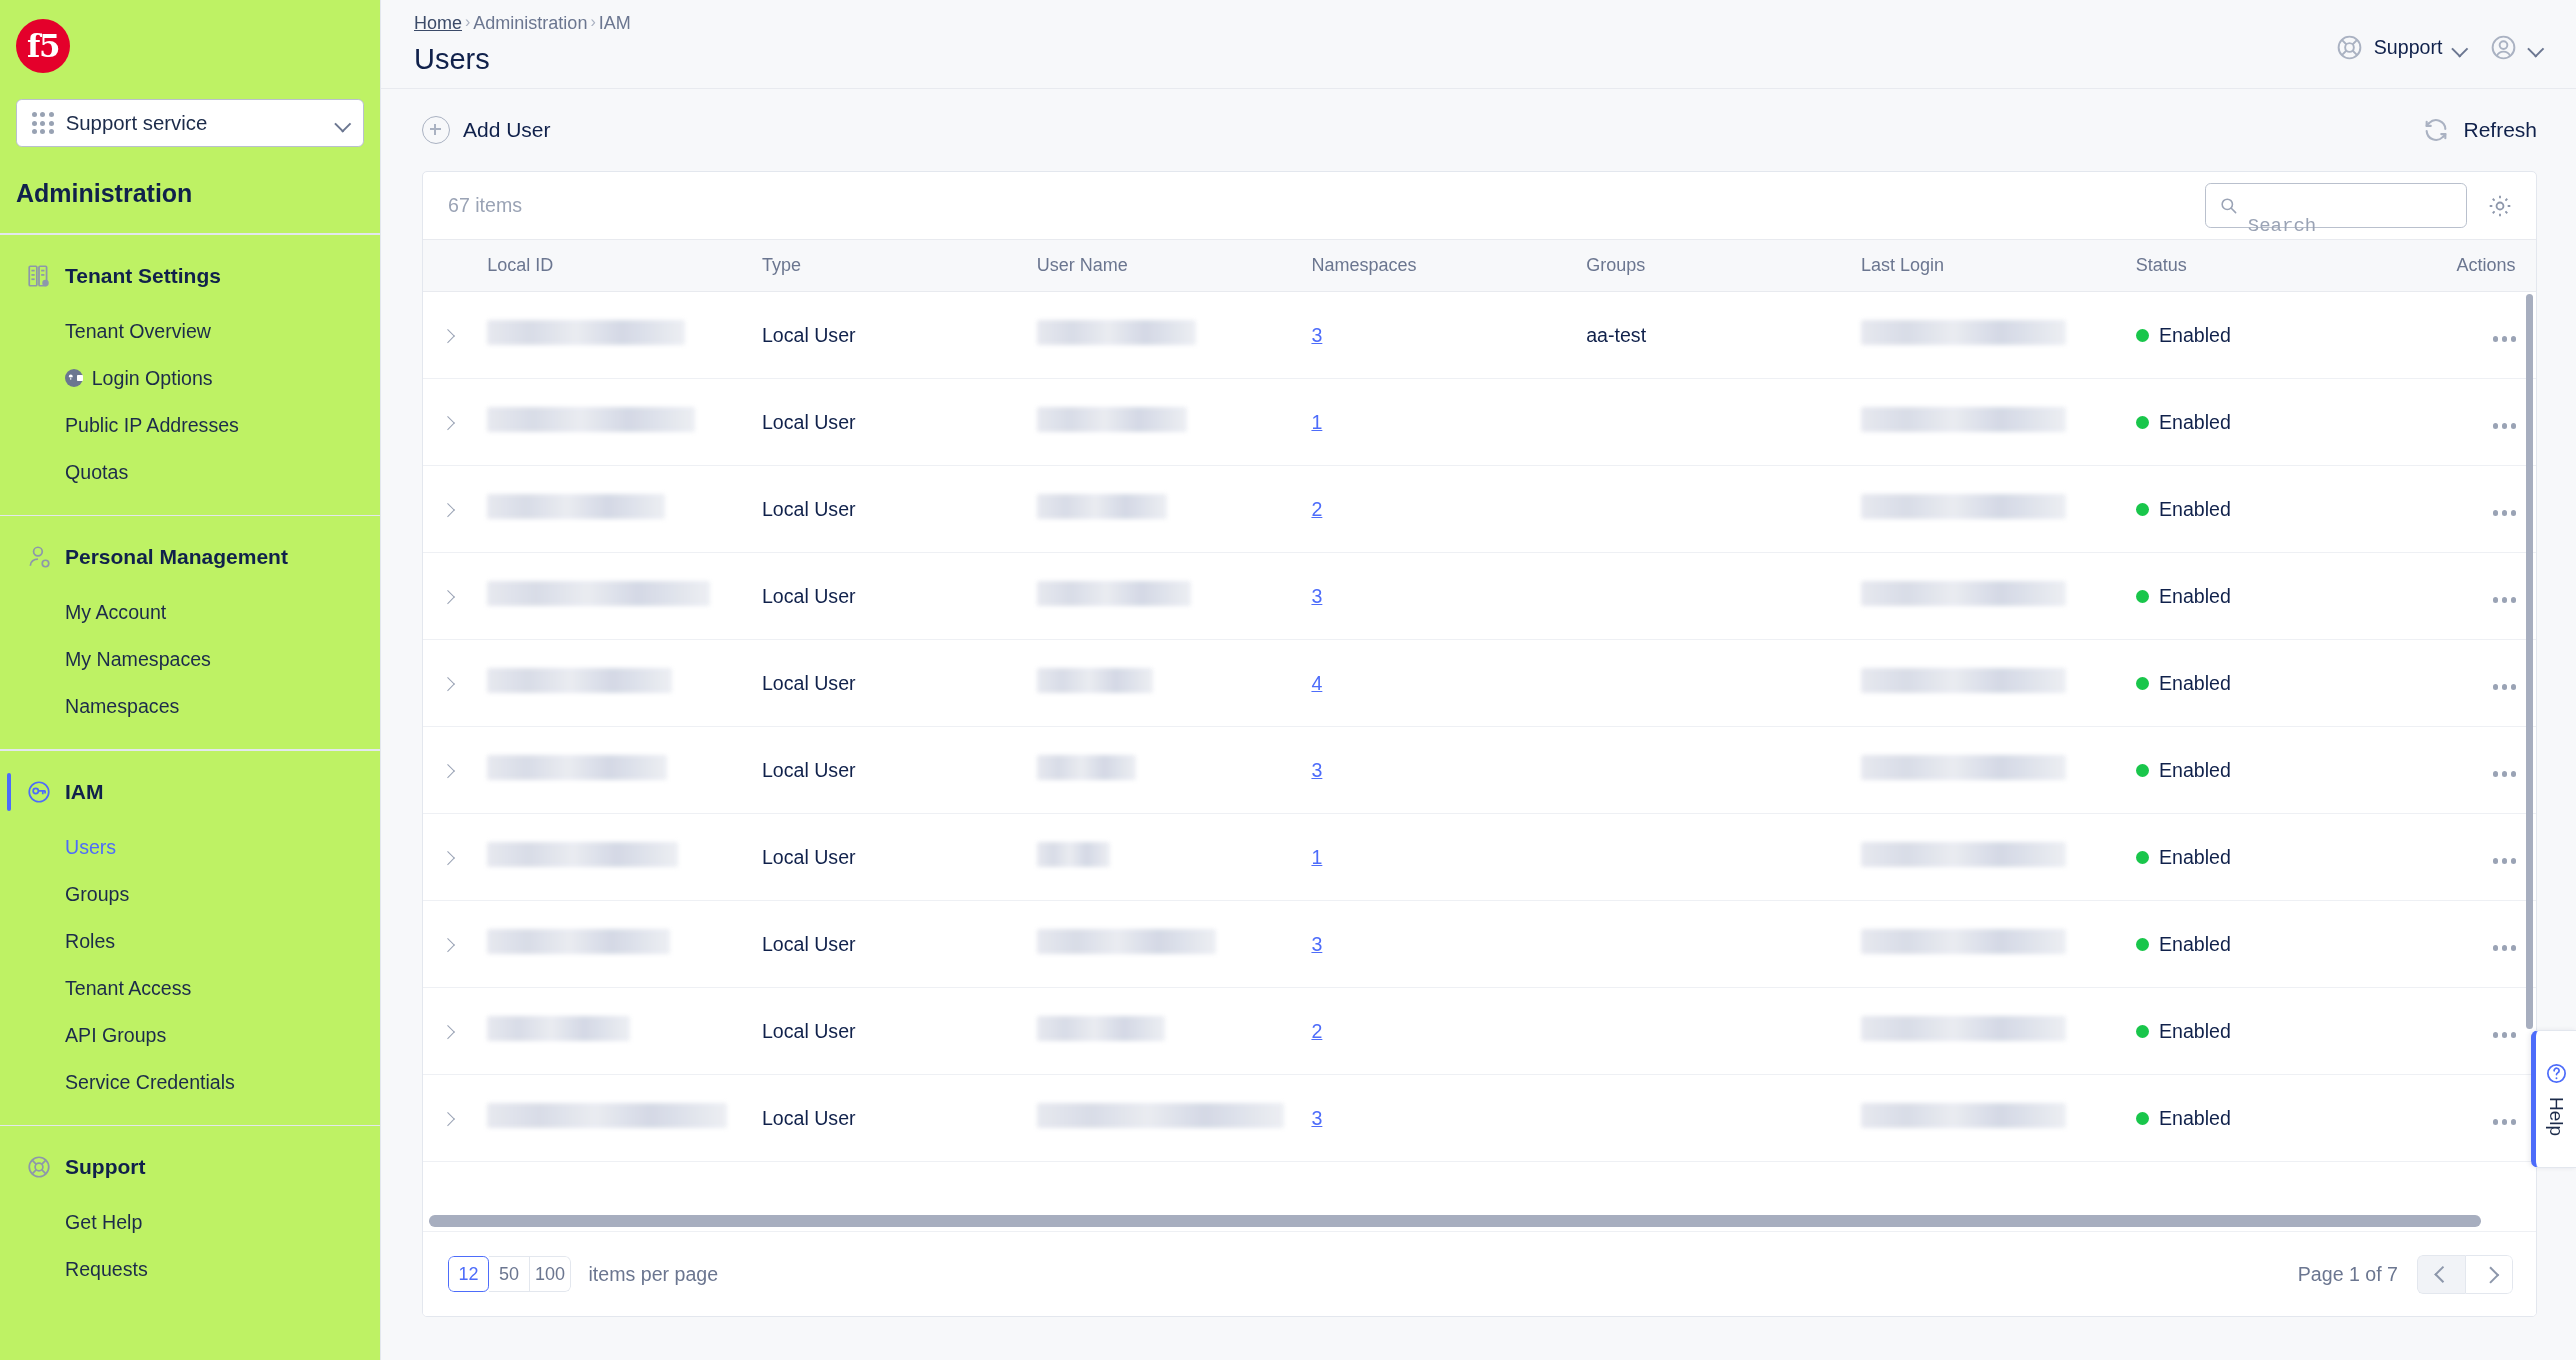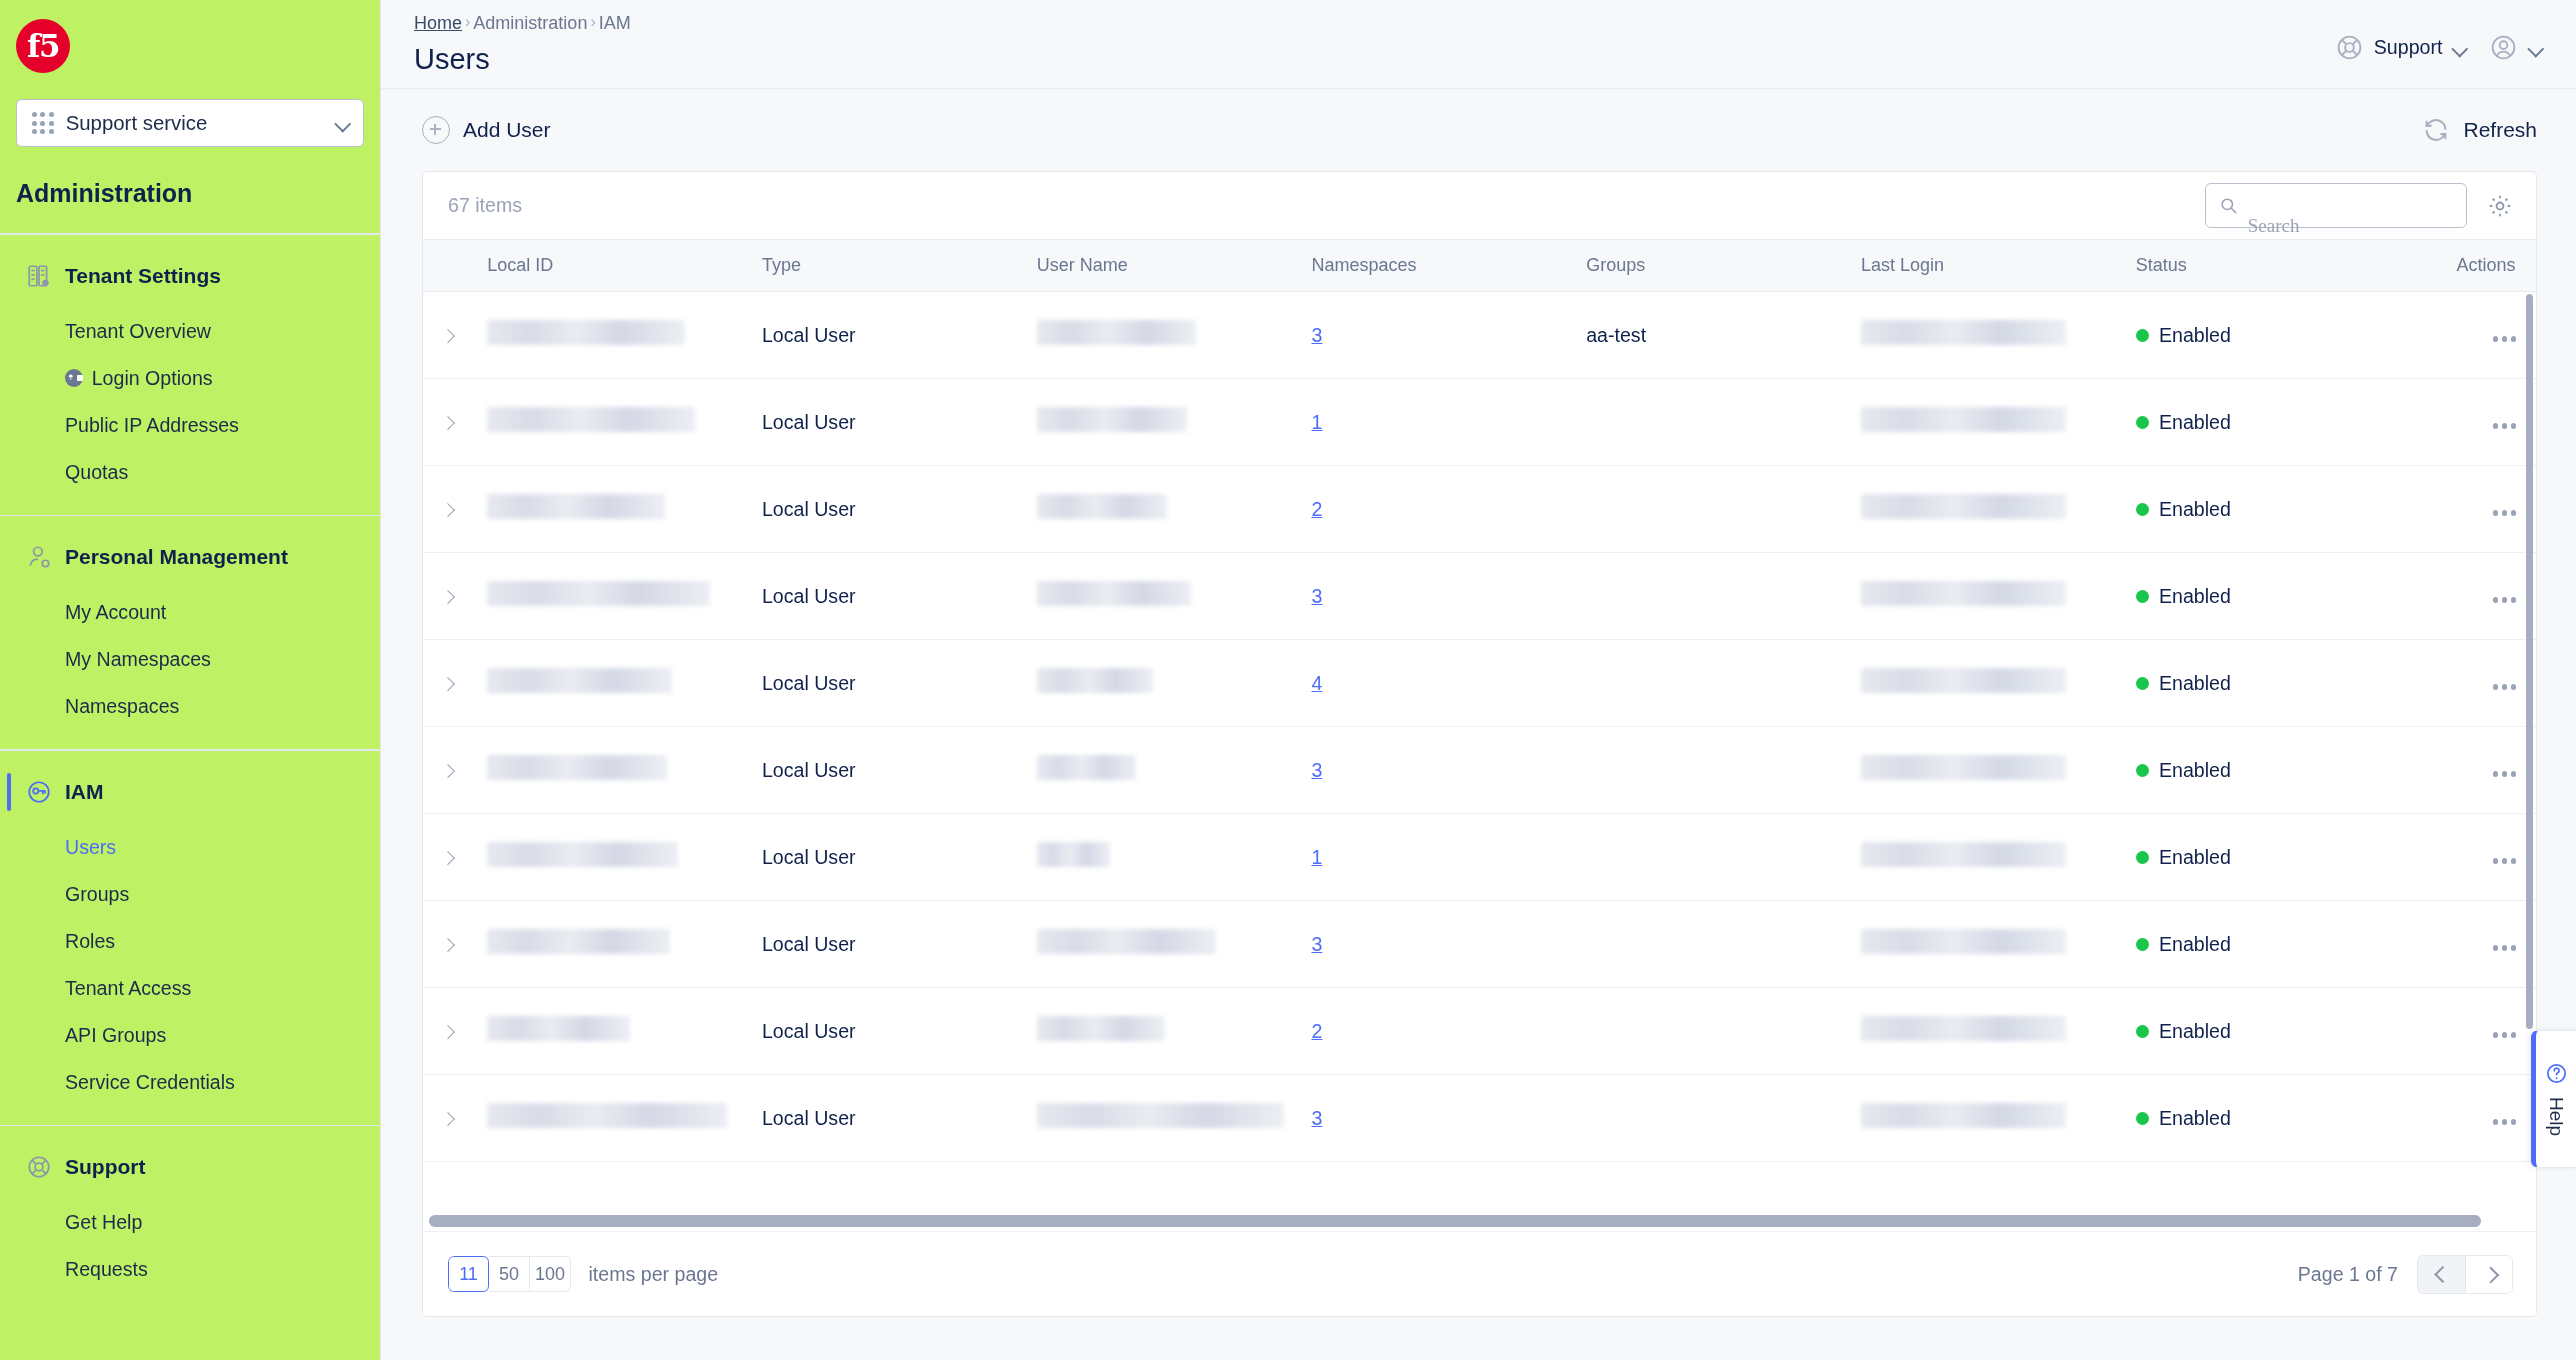--- a/index.html
+++ b/index.html
@@ -132,21 +132,21 @@
   .head-right { display: flex; align-items: center; gap: 20.4px; }
   .search-box {
     width: 262px; height: 45px; border: 1.5px solid #b9c0cd; border-radius: 5.8px;
     display: flex; align-items: center; gap: 10.2px; padding: 0 13px;
     background: #fff;
   }
   .search-box .sicon { width: 19px; height: 19px; color: #9aa3b5; flex: 0 0 19px; }
   .search-box .sicon svg { width: 19px; height: 19px; display: block; }
   .search-box input {
     border: none; outline: none; font-size: 19px; color: #3b4a68;
-    font-family: Liberation Serif, serif; width: 100%; background: transparent; margin-top: 40px;
+    font-family: Liberation Mono, monospace; width: 100%; background: transparent; margin-top: 40px;
   }
   .search-box input::placeholder { color: #9aa3b5; }
   .gear { width: 26px; height: 26px; color: #8d97ab; }
   .gear svg { width: 26px; height: 26px; display: block; }
 
   
   .table-scroll { flex: 1; overflow: hidden; position: relative; }
   table { width: 100%; border-collapse: collapse; table-layout: fixed; }
   thead th {
     height: 52px; text-align: left; font-size: 18px; font-weight: 400;
@@ -699,21 +699,21 @@
         <div class="vscroll"></div>
       </div>
 
       <div class="hscroll-track">
         <div class="hscroll-thumb"></div>
       </div>
 
       <div class="card-foot">
         <div class="pagesize">
           <div class="seg" id="seg">
-              <button class="sel">11</button>
+              <button class="sel">12</button>
               <button>50</button>
               <button>100</button>
             </div>
           <span class="ipp-label">items per page</span>
         </div>
         <div class="pager">
           <span class="ptxt">Page 1 of 7</span>
           <div class="pbtns">
             <div class="pbtn prev">
               <span class="arrow l"></span>

